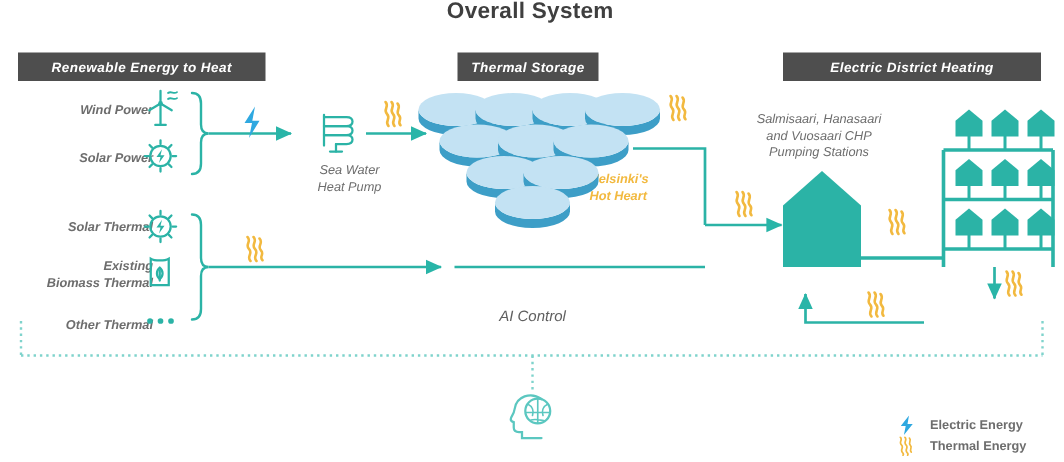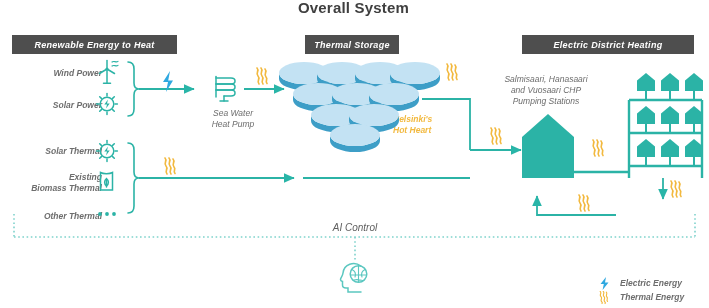--- a/index.html
+++ b/index.html
@@ -37,33 +37,33 @@
   #lbl-other{left:10px;top:211px;width:92px;}
 
   
   .cap{
     position:absolute;color:#6d6d6d;font-size:8.5px;font-style:italic;
     font-weight:normal;line-height:11px;text-align:center;white-space:pre-line;
   }
   #cap-pump{left:188px;top:108px;width:90px;}
   #cap-chp{left:485px;top:74px;width:122px;}
   #cap-waste{left:621px;top:203px;width:88px;}
-  #cap-ai{left:300px;top:222px;width:110px;color:#5f5f5f;font-size:10px;}
+  #cap-ai{left:300px;top:206px;width:110px;color:#5f5f5f;font-size:10px;}
 
   #cap-hot{
     position:absolute;left:393px;top:114px;width:72px;
     color:#f2b93f;font-size:8.5px;font-style:italic;font-weight:bold;
     line-height:11px;text-align:left;white-space:pre-line;
   }
 
   
   .legend{position:absolute;left:598px;top:276px;width:111px;}
   .legend-row{display:flex;align-items:center;height:14px;}
   .legend-txt{
-    color:#6d6d6d;font-size:8.5px;font-style:italic;font-weight:bold;
+    color:#6d6d6d;font-size:8.5px;font-weight:bold;
     margin-left:10px;white-space:nowrap;
   }
   .legend-ico{width:12px;display:flex;justify-content:center;}
 </style>
 </head>
 <body>
 
 <div class="diagram">
 
   <div class="title">Overall System</div>

